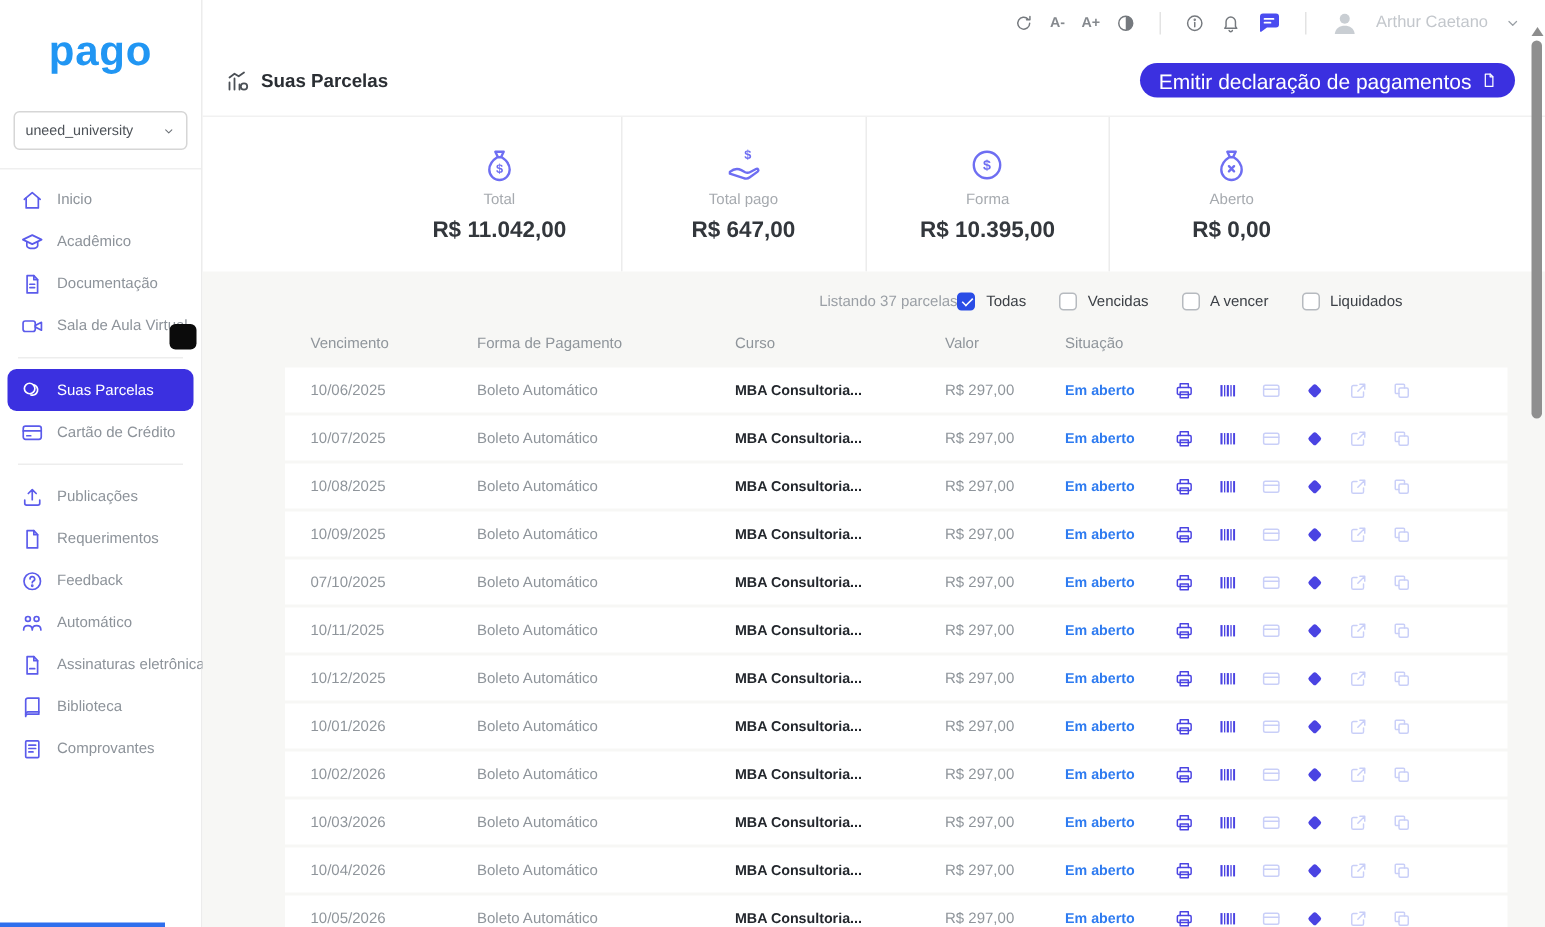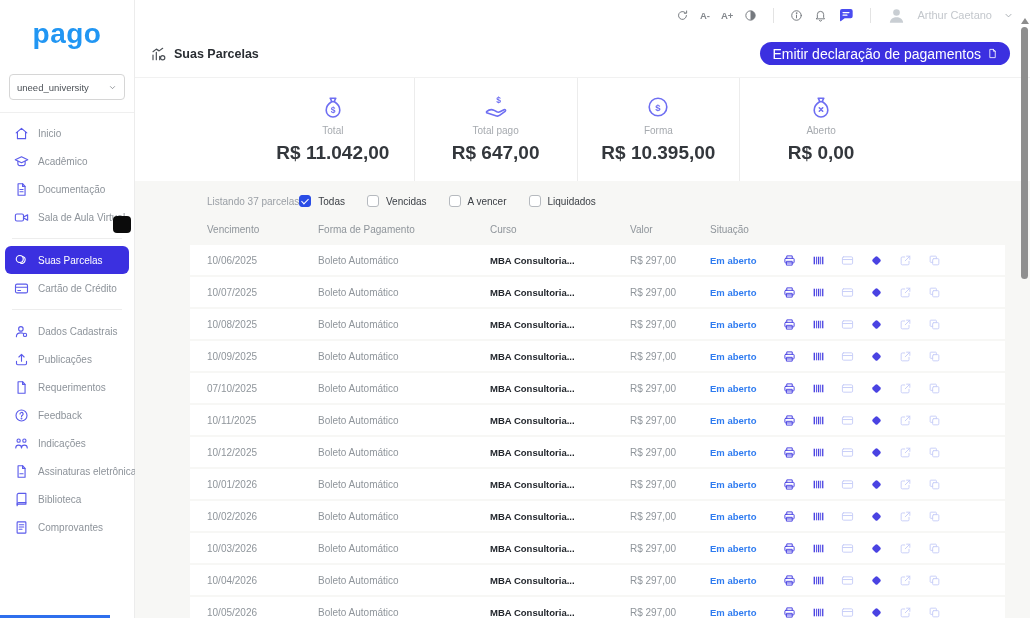--- a/index.html
+++ b/index.html
@@ -42,24 +42,24 @@
   .primary-btn { background:#3b30e0; color:#fff; border:none; border-radius:12px; height:23px;
     padding:0 12px; display:flex; align-items:center; gap:6px; font-size:14px; cursor:pointer;
     font-family:"Liberation Sans", sans-serif; }
   .btn-icon { width:11px; height:11px; color:#fff; }
 
   .cards { height:103px; display:flex; width:650px; margin-left:117px; }
   .card { flex:1; display:flex; flex-direction:column; align-items:center; justify-content:center; gap:6px; }
   .card + .card { border-left:1px solid #ececec; }
   .card-icon { width:24px; height:24px; color:#6e6ef2; }
   .card-label { font-size:10px; color:#a6aaaf; }
-  .card-value { font-size:19px; font-weight:bold; color:#33373c; }
+  .card-value { font-size:15px; font-weight:bold; color:#33373c; }
 
   .content { flex:1; background:#f7f7f5; padding:14px 25px 0 55px; overflow:hidden; }
-  .list-header { display:flex; align-items:center; justify-content:flex-start;
+  .list-header { display:flex; align-items:center; justify-content:flex-end;
     padding:0 70px 0 17px; margin-bottom:13px; }
   .listing { font-size:10px; color:#9a9fa5; }
   .filter-group { display:flex; gap:22px; }
   .filter-item { display:flex; align-items:center; gap:7px; cursor:pointer; }
   .checkbox { width:12px; height:12px; border:1.5px solid #b6babf; border-radius:3px; background:#fff; position:relative; }
   .checkbox.checked { background:#2a4de6; border-color:#2a4de6; }
   .checkbox.checked::after { content:""; position:absolute; left:3.2px; top:0.6px; width:3px; height:6px;
     border:solid #fff; border-width:0 1.6px 1.6px 0; transform:rotate(45deg); }
   .filter-label { font-size:10px; color:#3c4046; }
 
@@ -157,30 +157,20 @@
               <rect x="2.4" y="5" width="19.2" height="14" rx="2.4"></rect>
               <path d="M2.4 10h19.2M6.2 15.2h4.2"></path>
             </svg>
           </span>
           <span>Cartão de Crédito</span>
         </div>
         <div class="nav-divider"></div>
         <div class="nav-item">
           <span class="icon">
             <svg viewBox="0 0 24 24" fill="none" stroke="currentColor" stroke-width="1.8" stroke-linecap="round" stroke-linejoin="round">
-              <circle cx="11" cy="7.8" r="3.6"></circle>
-              <path d="M3.8 20.2c0-3.9 3.2-6.1 7.2-6.1 1.5 0 2.9.3 4 .9"></path>
-              <circle cx="17.6" cy="17.4" r="2.6"></circle>
-            </svg>
-          </span>
-          <span>Dados Cadastrais</span>
-        </div>
-        <div class="nav-item">
-          <span class="icon">
-            <svg viewBox="0 0 24 24" fill="none" stroke="currentColor" stroke-width="1.8" stroke-linecap="round" stroke-linejoin="round">
               <path d="M12 14.6V4.2M7.8 8L12 3.8 16.2 8"></path>
               <path d="M4 15v3.4a2 2 0 0 0 2 2h12a2 2 0 0 0 2-2V15"></path>
             </svg>
           </span>
           <span>Publicações</span>
         </div>
         <div class="nav-item">
           <span class="icon">
             <svg viewBox="0 0 24 24" fill="none" stroke="currentColor" stroke-width="1.8" stroke-linecap="round" stroke-linejoin="round">
               <path d="M6.5 2.8h7.2l4 4.2v14.2H6.5z"></path>
@@ -200,21 +190,21 @@
           <span>Feedback</span>
         </div>
         <div class="nav-item">
           <span class="icon">
             <svg viewBox="0 0 24 24" fill="none" stroke="currentColor" stroke-width="1.8" stroke-linecap="round" stroke-linejoin="round">
               <circle cx="7.4" cy="7.4" r="2.6"></circle>
               <circle cx="16.6" cy="7.4" r="2.6"></circle>
               <path d="M2.8 19.2c0-2.9 2-4.6 4.6-4.6s4.6 1.7 4.6 4.6M12 19.2c0-2.9 2-4.6 4.6-4.6s4.6 1.7 4.6 4.6"></path>
             </svg>
           </span>
-          <span>Indicações</span>
+          <span>Automático</span>
         </div>
         <div class="nav-item">
           <span class="icon">
             <svg viewBox="0 0 24 24" fill="none" stroke="currentColor" stroke-width="1.8" stroke-linecap="round" stroke-linejoin="round">
               <path d="M6.5 2.8h7.2l4 4.2v14.2H6.5z"></path>
               <path d="M13.7 2.8v4.4h4M9.4 15.6h5.2"></path>
             </svg>
           </span>
           <span>Assinaturas eletrônicas</span>
         </div>

